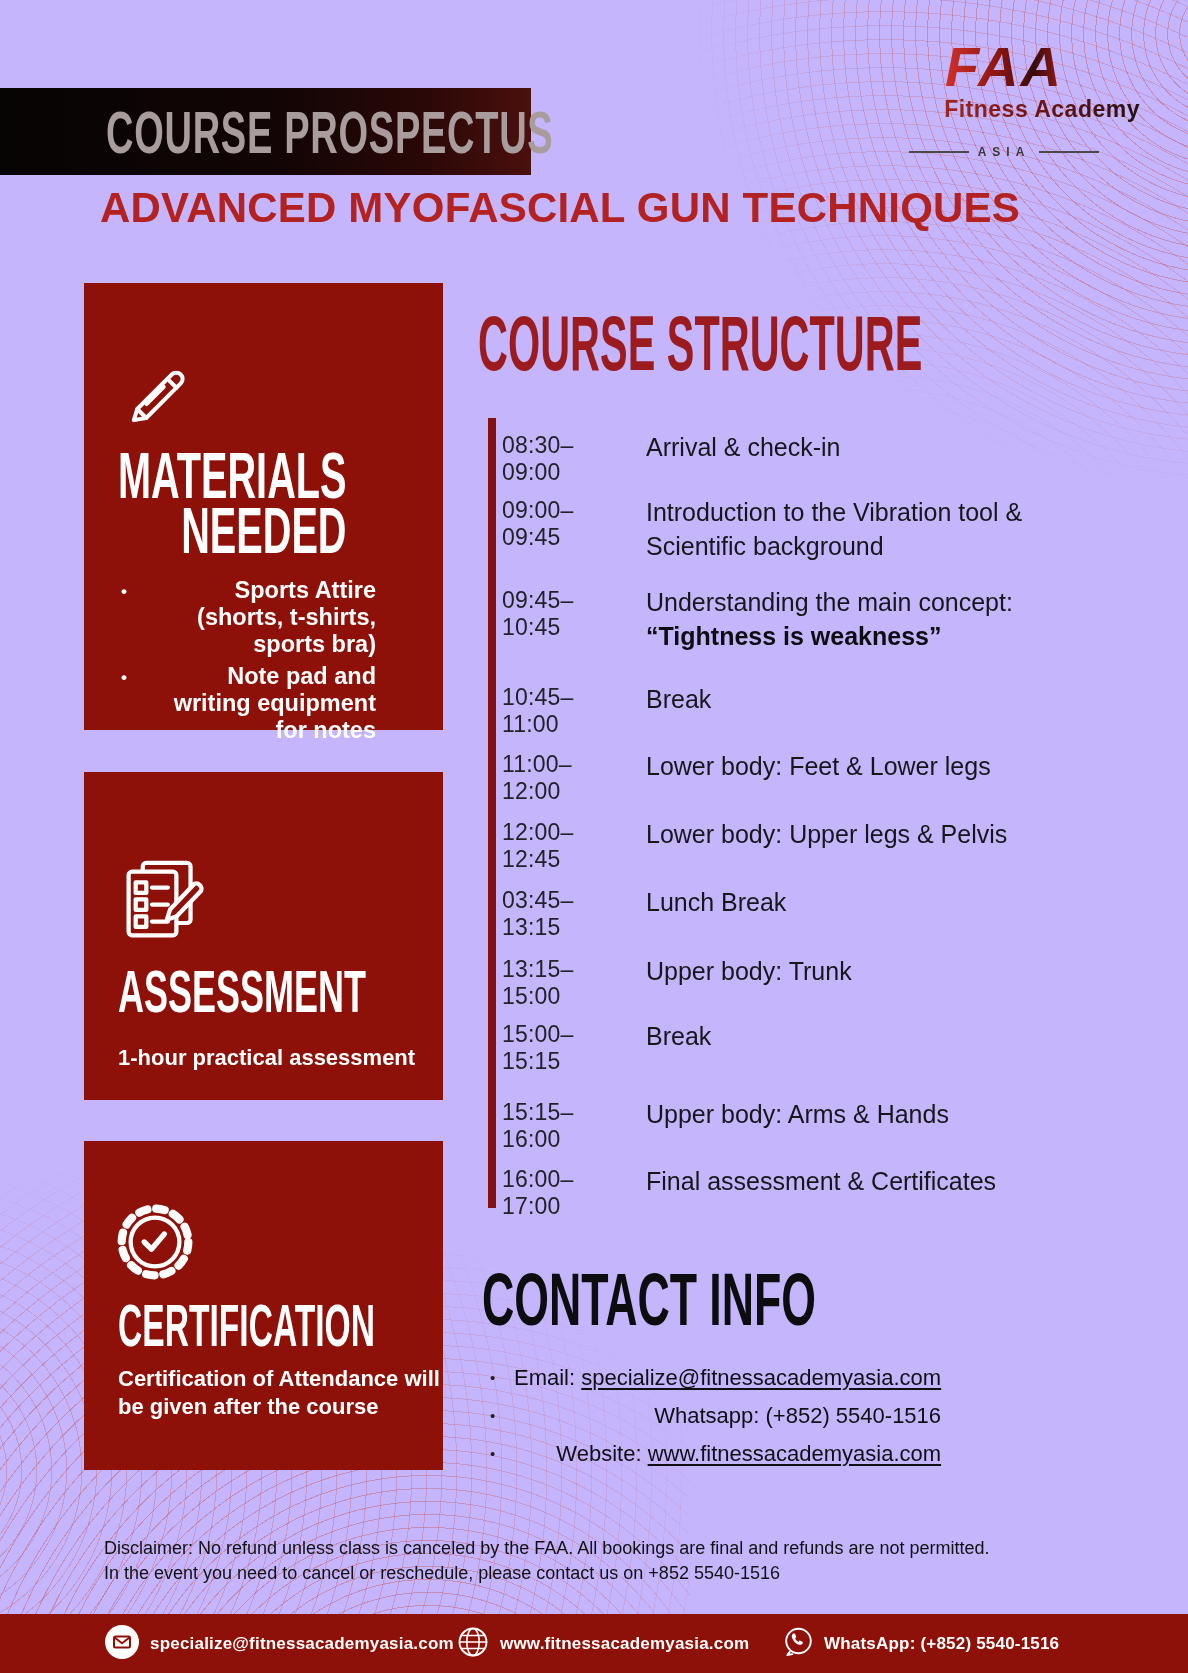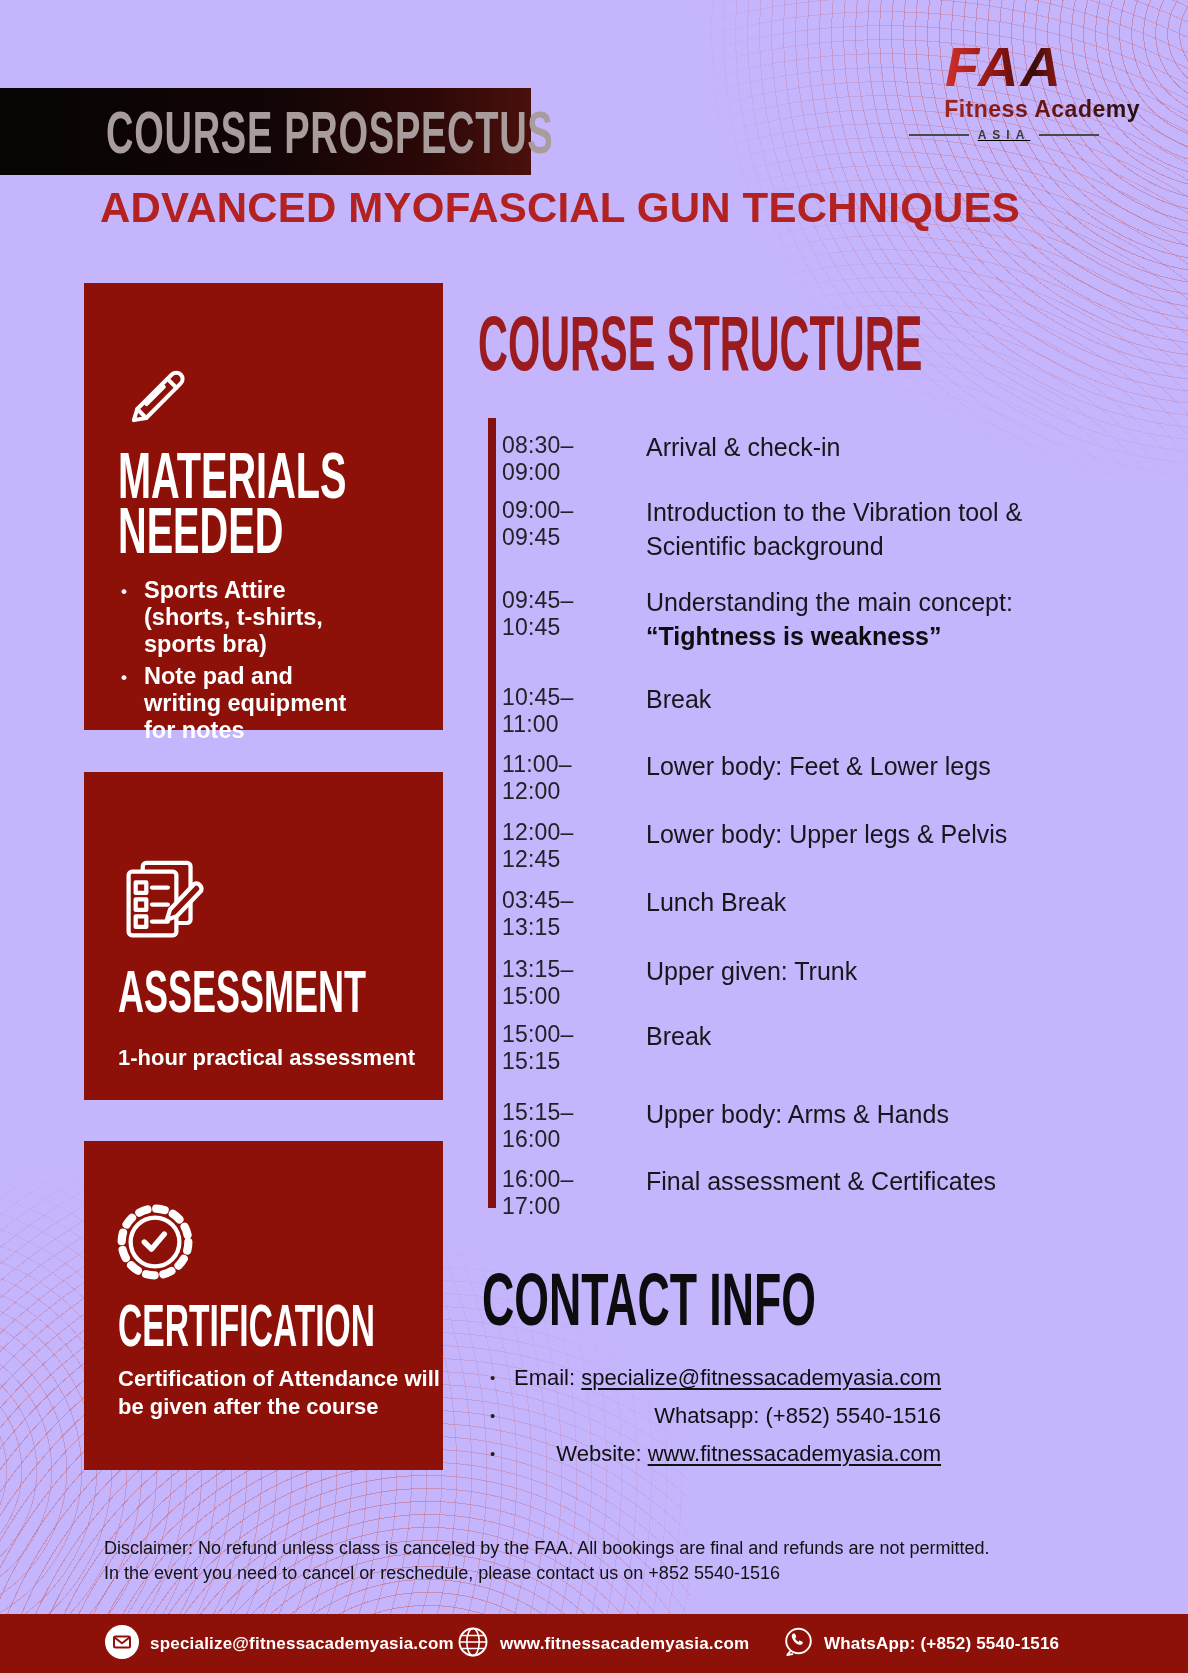--- a/index.html
+++ b/index.html
@@ -23,29 +23,29 @@
   .cond{display:inline-block;font-weight:800;white-space:nowrap;transform-origin:left top;line-height:1;}
   
   .banner{position:absolute;z-index:2;left:0;top:88px;width:531px;height:87px;display:flex;align-items:center;
     background:linear-gradient(90deg,#070404 0%,#120505 52%,#2a0807 80%,#4a100d 100%);}
   .banner-title{margin-left:106px;font-size:56px;color:#a89c9c;transform:scale(.68,1.05);letter-spacing:1px;}
   
   .logo{position:absolute;z-index:2;left:868px;top:38px;width:272px;text-align:right;}
   .logo-name{font-size:23px;font-weight:700;margin-top:-4px;letter-spacing:.5px;
     background:linear-gradient(90deg,#c0392b 0%,#7e1512 55%,#241011 100%);
     -webkit-background-clip:text;background-clip:text;color:transparent;}
-  .logo-region{display:flex;align-items:center;justify-content:center;gap:9px;margin-top:5px;text-decoration:underline;}
+  .logo-region{display:flex;align-items:center;justify-content:center;gap:9px;margin-top:22px;}
   .logo-region .rule{width:60px;height:2px;background:#4a4a4a;}
   .logo-region .txt{font-size:12px;font-weight:700;letter-spacing:6px;color:#3a3a3a;}
   
   .course-title{position:absolute;z-index:2;left:100px;top:184px;font-size:42px;font-weight:800;
     color:#b32120;letter-spacing:.2px;margin:0;white-space:nowrap;}
   
   .card{position:absolute;z-index:2;left:84px;width:359px;background:#8e1109;color:#fff;}
-  .card1{top:283px;height:447px;}
+  .card1{top:283px;height:447px;text-align:right;}
   .card2{top:772px;height:328px;}
   .card3{top:1141px;height:329px;}
   .card .icon{position:absolute;}
   .card1 .icon{left:36px;top:76px;}
   .card2 .icon{left:34px;top:82px;}
   .card3 .icon{left:28px;top:58px;}
   .card-title{position:absolute;left:34px;color:#fff;}
   .card1 .card-title{top:166px;font-size:64px;}
   .card1 .card-title span{display:block;transform:scale(.62,1);transform-origin:left top;line-height:55px;font-weight:800;white-space:nowrap;}
   .card2 .card-title{top:190px;font-size:60px;transform:scale(.60,1);}
@@ -194,21 +194,21 @@
   <div class="srow" style="top:817px">
     <span class="time">12:00–12:45</span>
     <div class="act"><span>Lower body: Upper legs &amp; Pelvis</span></div>
   </div>
   <div class="srow" style="top:885px">
     <span class="time">03:45–13:15</span>
     <div class="act"><span>Lunch Break</span></div>
   </div>
   <div class="srow" style="top:954px">
     <span class="time">13:15–15:00</span>
-    <div class="act"><span>Upper given: Trunk</span></div>
+    <div class="act"><span>Upper body: Trunk</span></div>
   </div>
   <div class="srow" style="top:1019px">
     <span class="time">15:00–15:15</span>
     <div class="act"><span>Break</span></div>
   </div>
   <div class="srow" style="top:1097px">
     <span class="time">15:15–16:00</span>
     <div class="act"><span>Upper body: Arms &amp; Hands</span></div>
   </div>
   <div class="srow" style="top:1164px">

